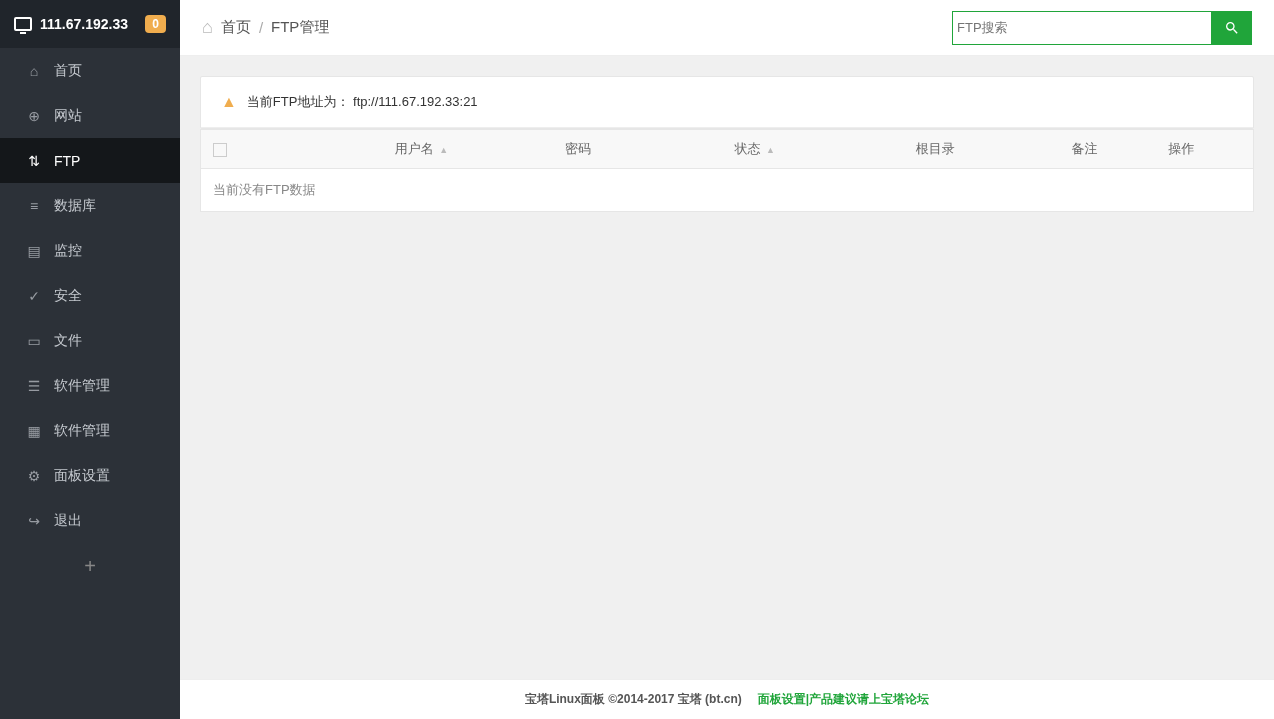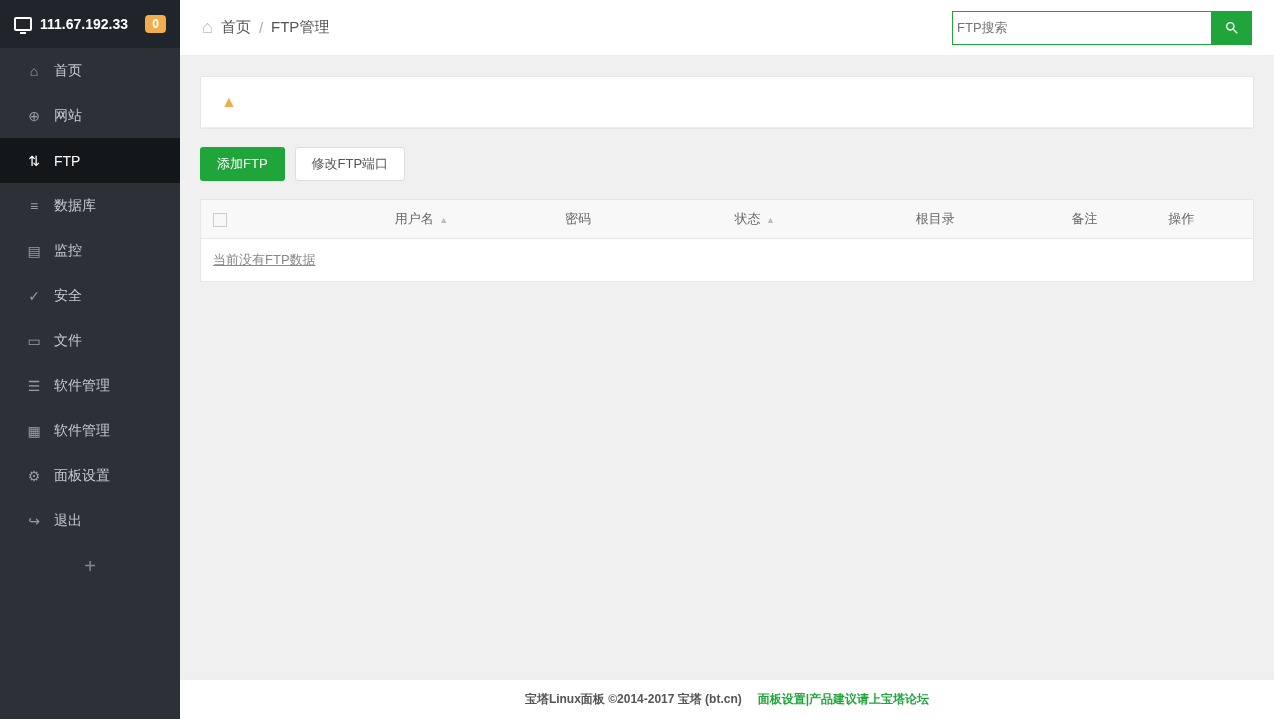--- a/index.html
+++ b/index.html
@@ -32,21 +32,21 @@
 .alert-icon { color: #f0ad4e; margin-right: 10px; font-size: 16px; }
 .alert-text { color: #333; font-size: 13px; }
 .btn-row { padding: 18px 0; display: flex; gap: 10px; }
 .btn { padding: 7px 16px; border-radius: 3px; font-size: 13px; cursor: pointer; border: 1px solid transparent; }
 .btn-success { background: #20a53a; color: #fff; }
 .btn-default { background: #fff; color: #555; border: 1px solid #ddd; }
 .data-table { width: 100%; border: 1px solid #e6e6e6; border-collapse: collapse; background: #fff; }
 .data-table th { background: #f8f8f8; text-align: right; padding: 10px 12px; font-weight: normal; color: #666; border-bottom: 1px solid #e6e6e6; font-size: 13px; }
 .data-table th .sort-caret { font-size: 9px; color: #bbb; margin-left: 2px; }
 .data-table th.right { text-align: center; }
-.data-table td { padding: 12px; color: #888; text-decoration: underline; }
+.data-table td { padding: 12px; color: #888; }
 .chk { width: 14px; height: 14px; border: 1px solid #ccc; display: inline-block; vertical-align: middle; }
 .footer { height: 40px; background: #fff; display: flex; align-items: center; justify-content: center; font-size: 12px; color: #555; border-top: 1px solid #eee; font-weight: bold; }
 .footer a { color: #20a53a; text-decoration: none; margin-left: 16px; }
 </style>
 </head>
 <body>
 
 <div class="sidebar">
   <div class="sidebar-header">
     <span class="monitor-icon"></span>
@@ -117,27 +117,27 @@
             <path d="M15.5 14h-.79l-.28-.27A6.471 6.471 0 0016 9.5 6.5 6.5 0 109.5 16c1.61 0 3.09-.59 4.23-1.57l.27.28v.79l5 4.99L20.49 19l-4.99-5zm-6 0C7.01 14 5 11.99 5 9.5S7.01 5 9.5 5 14 7.01 14 9.5 11.99 14 9.5 14z"></path>
           </svg>
       </button>
     </div>
   </div>
 
   <div class="content">
     <div class="panel">
       <div class="alert-box">
         <span class="alert-icon">▲</span>
+        <span class="alert-text">
+          <span>当前FTP地址为：</span>
+          <span>ftp://111.67.192.33:21</span>
+        </span>
       </div>
     </div>
 
-    <div class="btn-row">
-      <button class="btn btn-success">添加FTP</button>
-      <button class="btn btn-default">修改FTP端口</button>
-    </div>
 
     <table class="data-table">
       <thead>
         <tr>
           <th style="width:34px"><span class="chk"></span></th>
           <th><span>用户名</span> <span class="sort-caret">▲</span></th>
           <th>密码</th>
           <th><span>状态</span> <span class="sort-caret">▲</span></th>
           <th>根目录</th>
           <th>备注</th>

